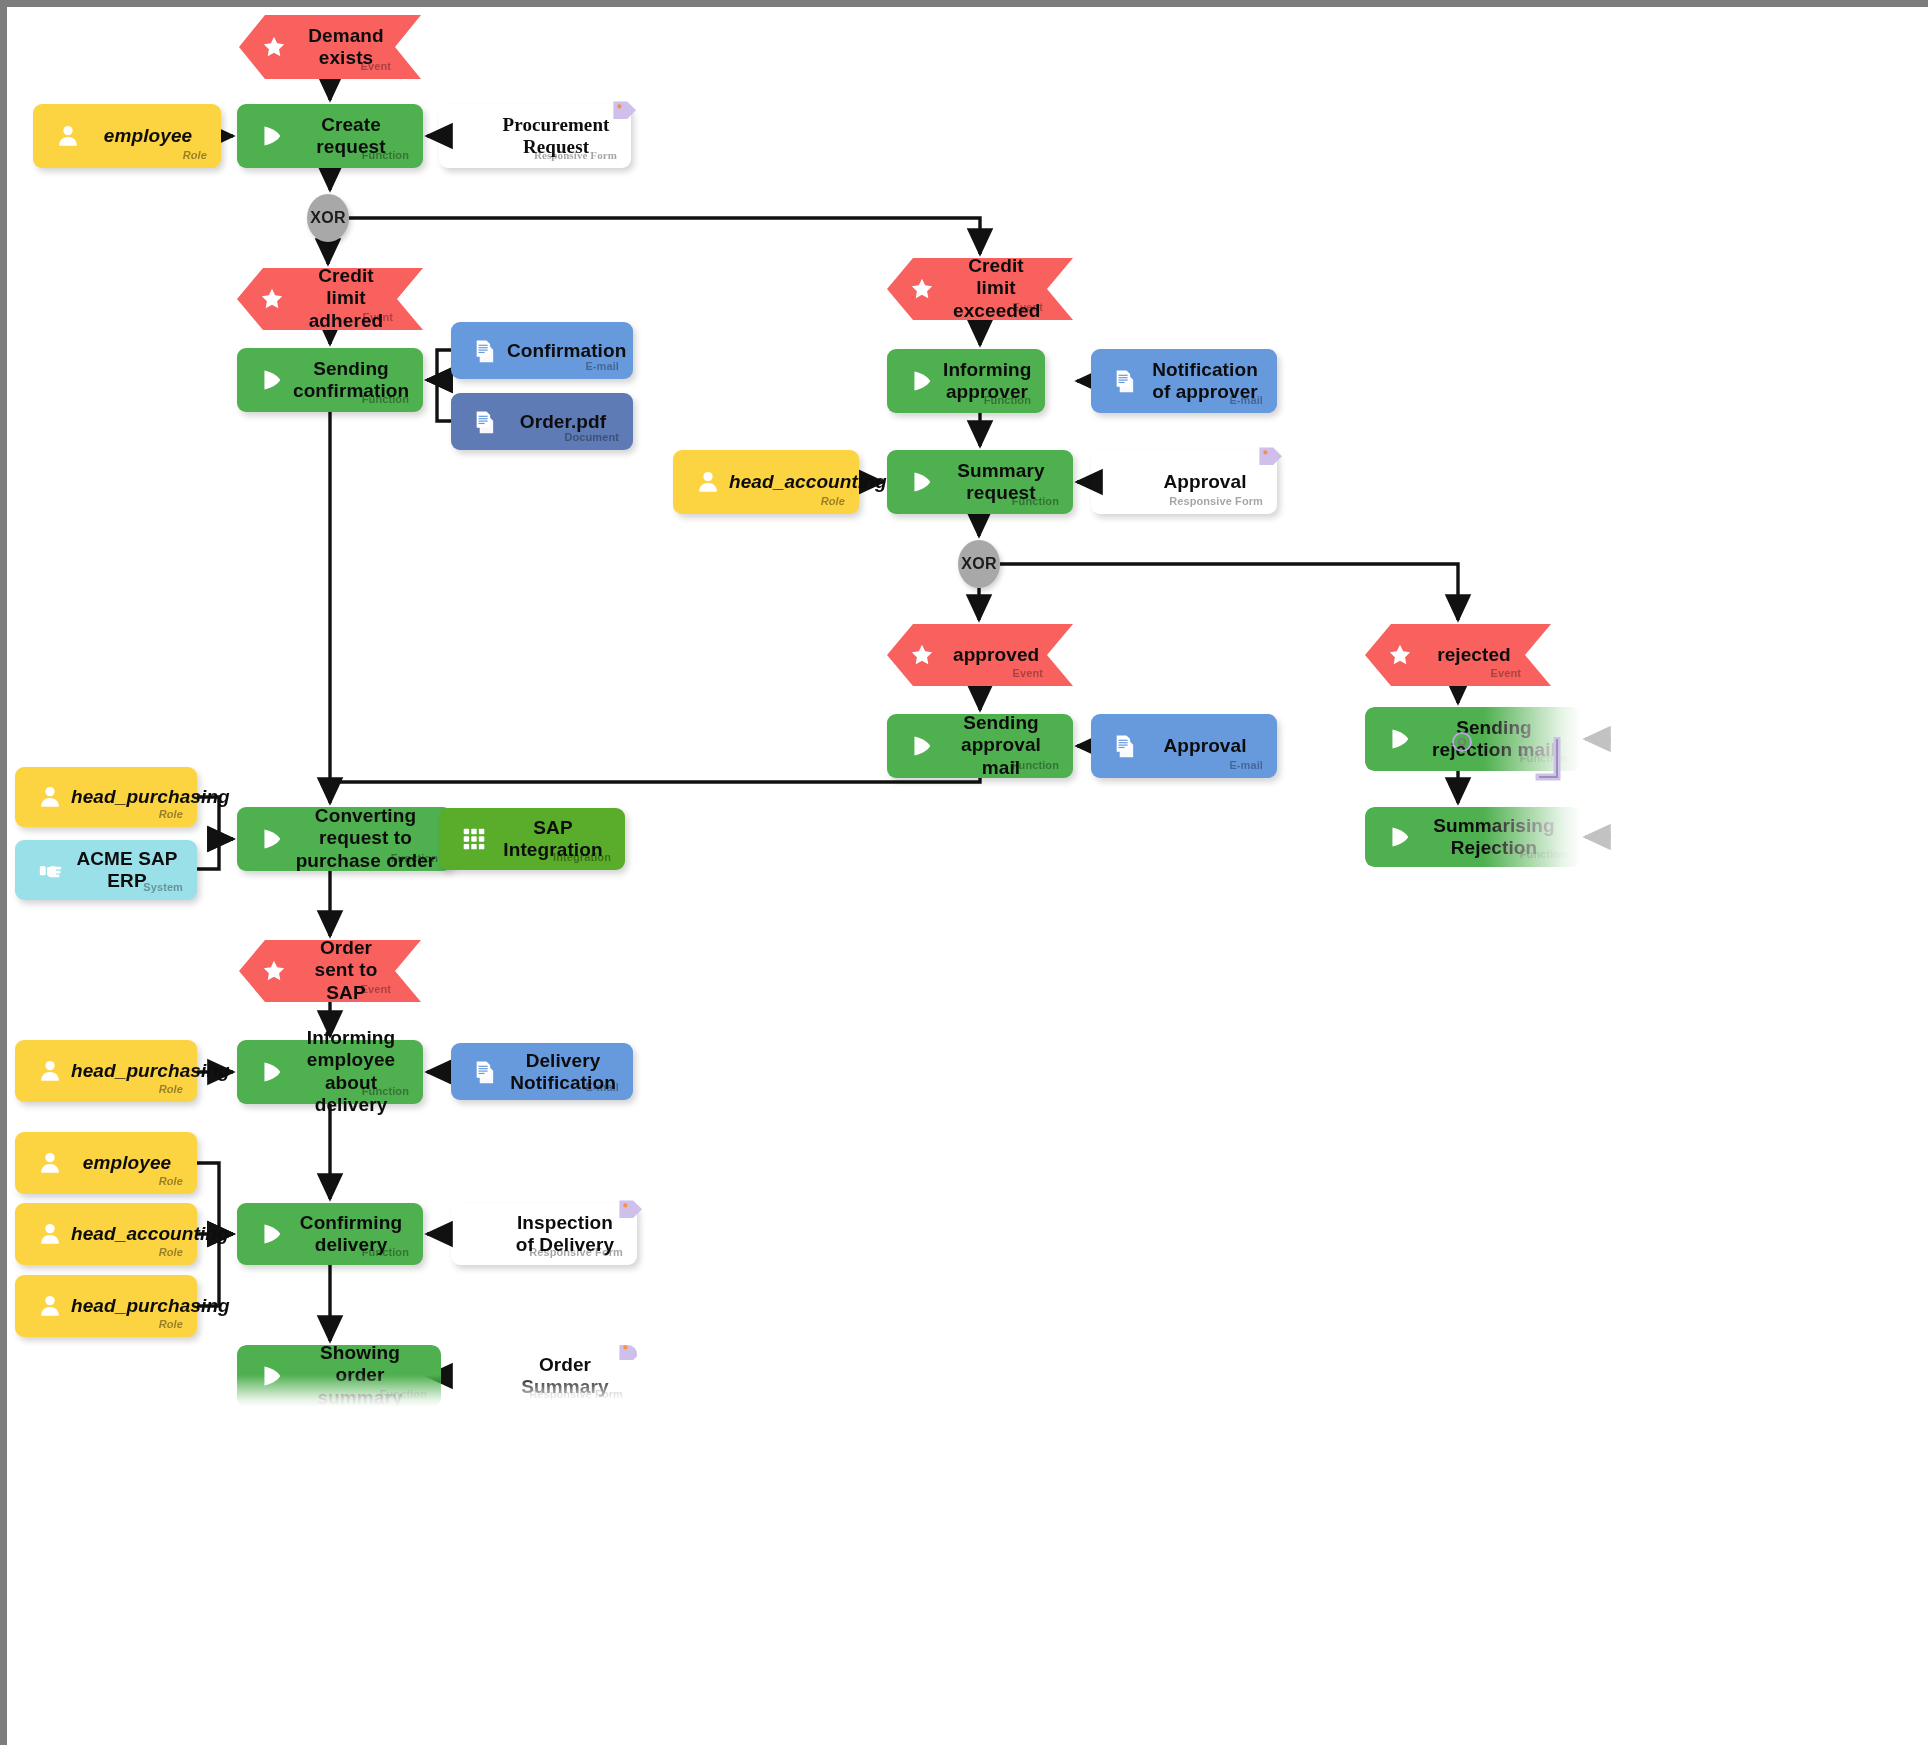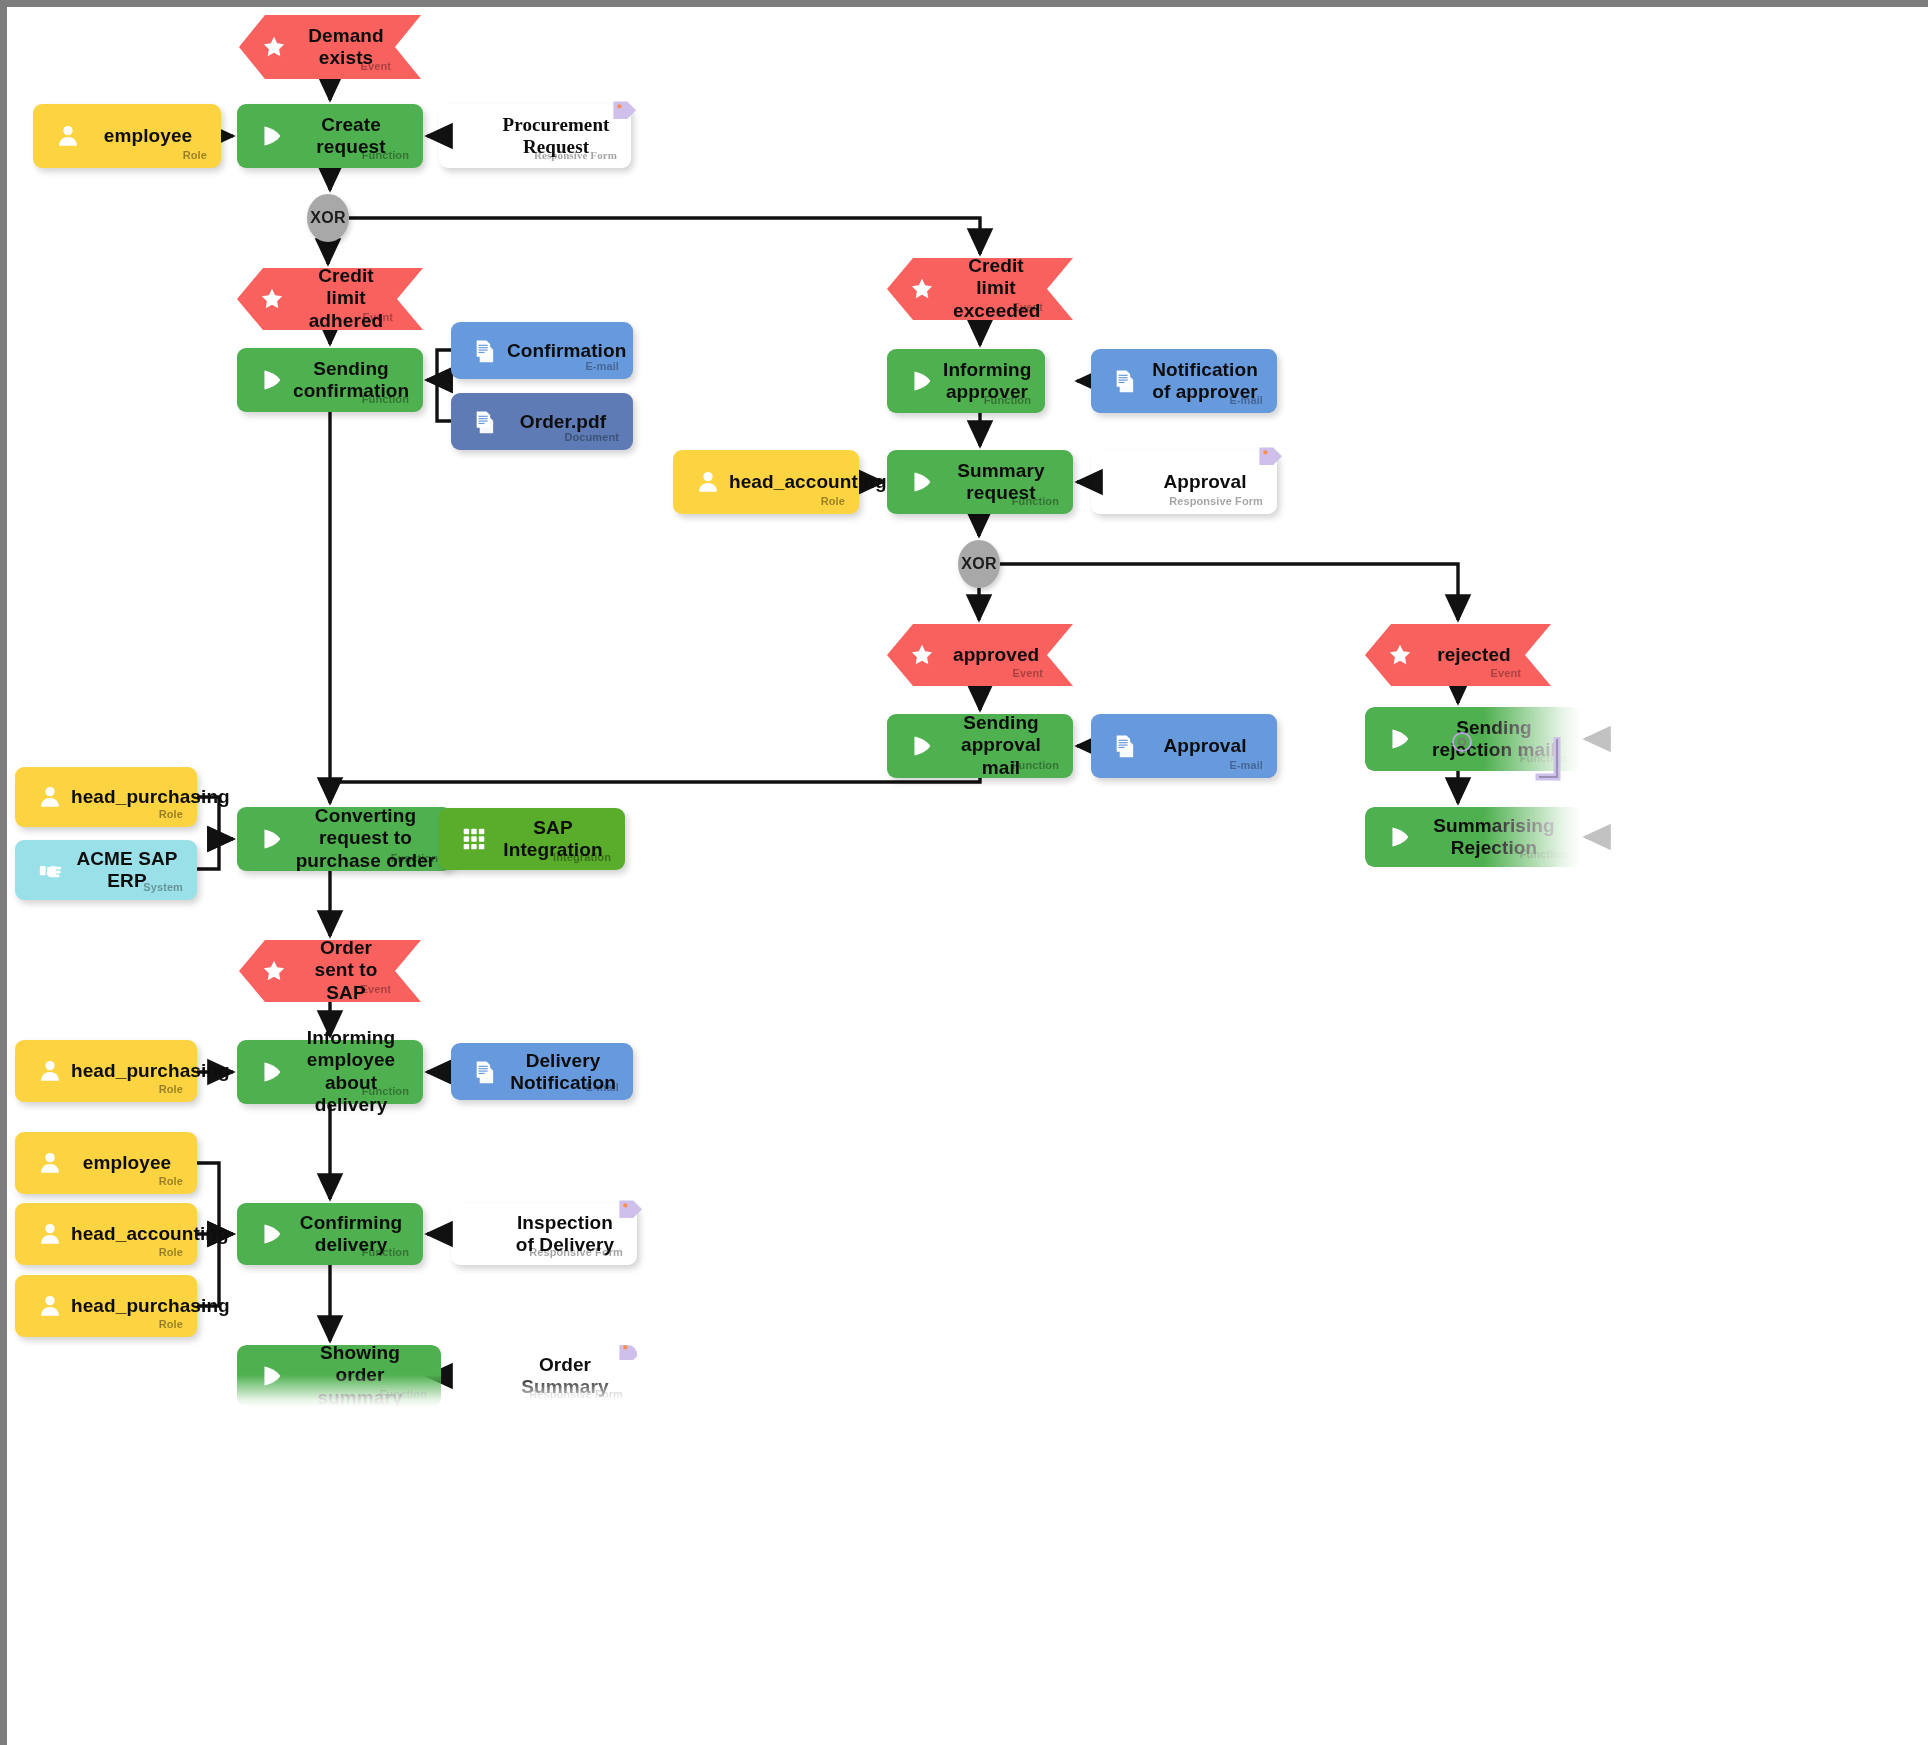--- a/index.html
+++ b/index.html
@@ -55,21 +55,21 @@
     display:flex;align-items:center;justify-content:center;
   }
   .node .ico svg{display:block;}
 
   
   .n-function{background:#4fb04f;}
   .n-function .type{color:rgba(0,0,0,.35);}
   .n-integration{background:#5aad2b;}
   .n-event{background:#f9615f;}
   .n-event .type{color:rgba(0,0,0,.33);}
-  .n-role{background:#fcd341;}
+  .n-role{background:#fcd341;font-style:italic;}
   .n-role .type{color:rgba(0,0,0,.4);}
   .n-system{background:#9ae0e8;}
   .n-system .type{color:rgba(0,0,0,.35);}
   .n-email{background:#6799dd;}
   .n-email .type{color:rgba(0,0,0,.33);}
   .n-document{background:#5e7bb5;}
   .n-document .type{color:rgba(0,0,0,.35);}
 
   
   .n-event{

